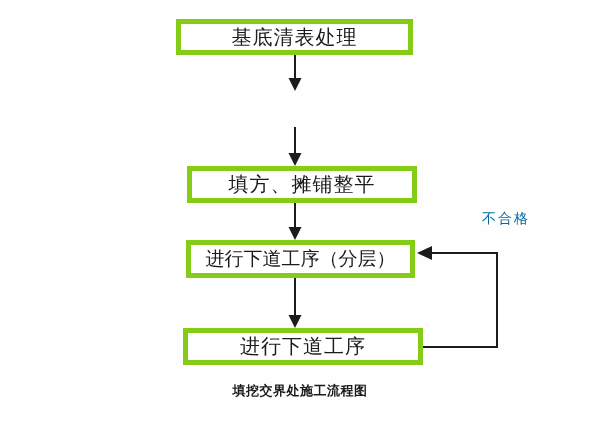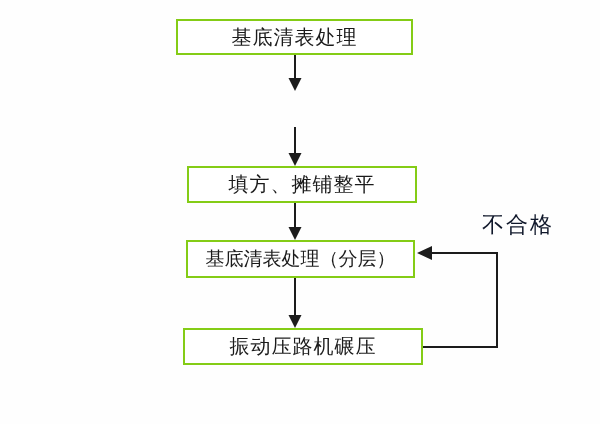--- a/index.html
+++ b/index.html
@@ -14,37 +14,37 @@
   }
   .connectors {
     position: absolute;
     left: 0;
     top: 0;
   }
   .flow-box {
     position: absolute;
     box-sizing: border-box;
     background: #ffffff;
-    border: 2px solid #84cc16;
+    border: 5px solid #84cc16;
     display: flex;
     align-items: center;
     justify-content: center;
     font-size: 20px;
     letter-spacing: 1px;
     white-space: nowrap;
     color: #1b1b1b;
   }
   .flow-box.tight { font-size: 19px; letter-spacing: 0; }
   .loop-label {
     position: absolute;
     left: 482px;
     top: 210px;
-    font-size: 22px;
+    font-size: 14px;
     letter-spacing: 2px;
-    color: #0f172a;
+    color: #0369a1;
   }
   .caption {
     position: absolute;
     left: 0;
     right: 0;
     top: 382px;
     text-align: center;
     font-size: 13px;
     font-weight: bold;
     letter-spacing: 0.5px;
@@ -82,20 +82,21 @@
       <polyline points="423,347 497,347 497,253 432,253" fill="none" stroke="#1c1c1c" stroke-width="2"></polyline>
       <polygon points="417,253 432,246 432,260" fill="#1c1c1c"></polygon>
     </g>
   </svg>
 
   <div class="flow-box" style="left:176px; top:19px; width:237px; height:36px;">基底清表处理</div>
 
 
   <div class="flow-box" style="left:187px; top:166px; width:230px; height:37px;text-align:center;">填方、摊铺整平</div>
 
-  <div class="flow-box tight" style="left:186px; top:240px; width:229px; height:38px;">基底清表处理（分层）</div>
+  <div class="flow-box tight" style="left:186px; top:240px; width:229px; height:38px;">进行下道工序（分层）</div>
 
-  <div class="flow-box" style="left:183px; top:328px; width:240px; height:37px;">振动压路机碾压</div>
+  <div class="flow-box" style="left:183px; top:328px; width:240px; height:37px;">进行下道工序</div>
 
   <div class="loop-label">不合格</div>
 
+  <div class="caption">填挖交界处施工流程图</div>
 
 </div>
 
 </body></html>

